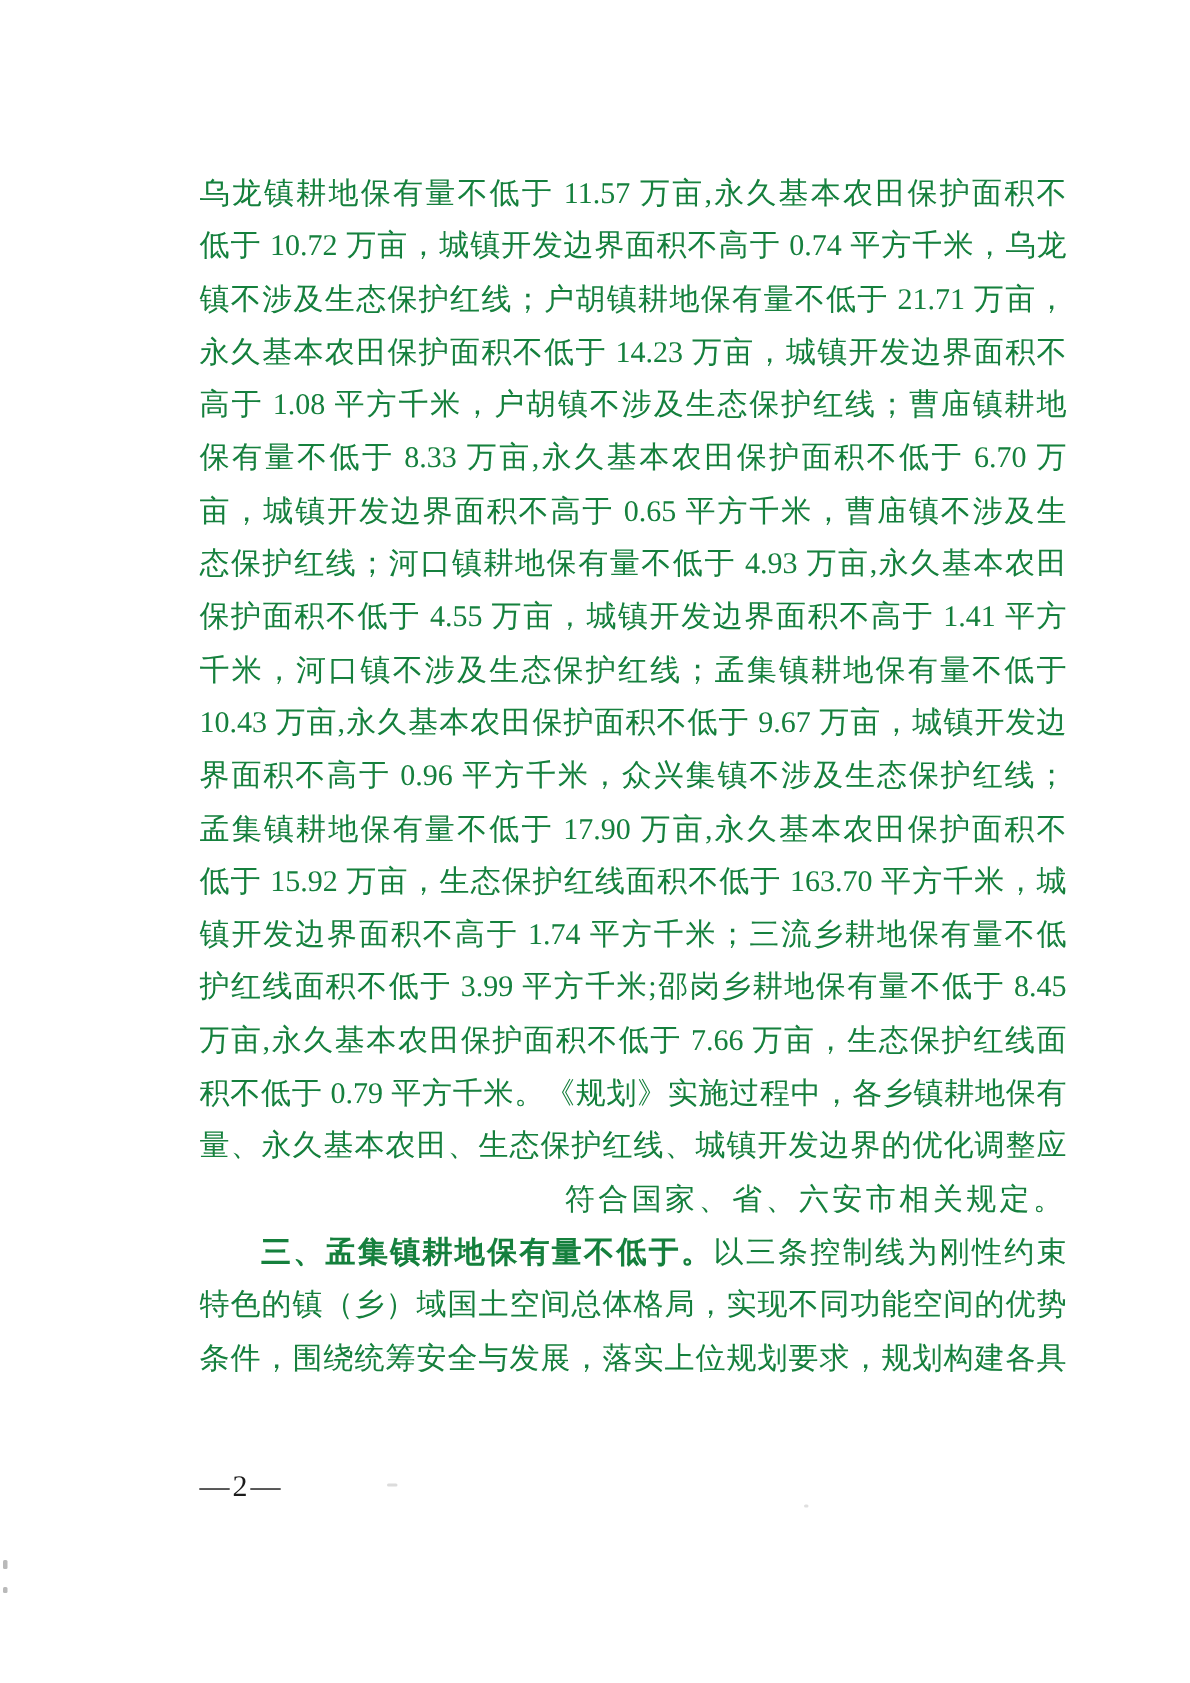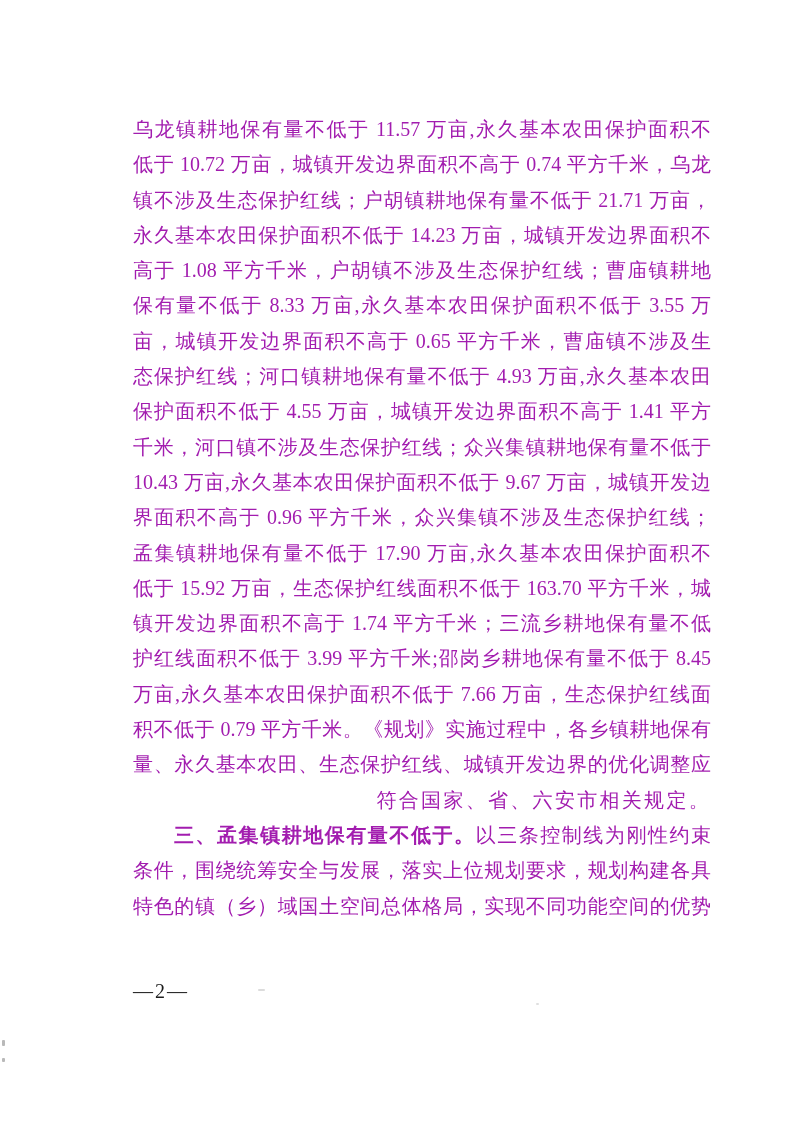--- a/index.html
+++ b/index.html
@@ -24,21 +24,21 @@
   .text-block {
     position: absolute;
     left: 133px;
     top: 112px;
     width: 578px;
   }
   .doc-line {
     height: 35.3px;
     line-height: 35.3px;
     font-size: 20px;
-    color: #a21caf;
+    color: #15803d;
     text-align: justify;
     text-align-last: justify;
     text-justify: inter-character;
     overflow: hidden;
   }
   .doc-line.plain {
     text-align: right;
     text-align-last: auto;
     letter-spacing: 2.3px;
   }
@@ -70,38 +70,38 @@
 <body>
 
 <main class="scan-page">
 
   <section class="text-block" id="doc-body">
       <div class="doc-line"><span class="seg">乌龙镇耕地保有量不低于 11.57 万亩,永久基本农田保护面积不</span></div>
       <div class="doc-line"><span class="seg">低于 10.72 万亩，城镇开发边界面积不高于 0.74 平方千米，乌龙</span></div>
       <div class="doc-line"><span class="seg">镇不涉及生态保护红线；户胡镇耕地保有量不低于 21.71 万亩，</span></div>
       <div class="doc-line"><span class="seg">永久基本农田保护面积不低于 14.23 万亩，城镇开发边界面积不</span></div>
       <div class="doc-line"><span class="seg">高于 1.08 平方千米，户胡镇不涉及生态保护红线；曹庙镇耕地</span></div>
-      <div class="doc-line"><span class="seg">保有量不低于 8.33 万亩,永久基本农田保护面积不低于 3.55 万</span></div>
+      <div class="doc-line"><span class="seg">保有量不低于 8.33 万亩,永久基本农田保护面积不低于 6.70 万</span></div>
       <div class="doc-line"><span class="seg">亩，城镇开发边界面积不高于 0.65 平方千米，曹庙镇不涉及生</span></div>
       <div class="doc-line"><span class="seg">态保护红线；河口镇耕地保有量不低于 4.93 万亩,永久基本农田</span></div>
       <div class="doc-line"><span class="seg">保护面积不低于 4.55 万亩，城镇开发边界面积不高于 1.41 平方</span></div>
-      <div class="doc-line"><span class="seg">千米，河口镇不涉及生态保护红线；众兴集镇耕地保有量不低于</span></div>
+      <div class="doc-line"><span class="seg">千米，河口镇不涉及生态保护红线；孟集镇耕地保有量不低于</span></div>
       <div class="doc-line"><span class="seg">10.43 万亩,永久基本农田保护面积不低于 9.67 万亩，城镇开发边</span></div>
       <div class="doc-line"><span class="seg">界面积不高于 0.96 平方千米，众兴集镇不涉及生态保护红线；</span></div>
       <div class="doc-line"><span class="seg">孟集镇耕地保有量不低于 17.90 万亩,永久基本农田保护面积不</span></div>
       <div class="doc-line"><span class="seg">低于 15.92 万亩，生态保护红线面积不低于 163.70 平方千米，城</span></div>
       <div class="doc-line"><span class="seg">镇开发边界面积不高于 1.74 平方千米；三流乡耕地保有量不低</span></div>
       <div class="doc-line"><span class="seg">护红线面积不低于 3.99 平方千米;邵岗乡耕地保有量不低于 8.45</span></div>
       <div class="doc-line"><span class="seg">万亩,永久基本农田保护面积不低于 7.66 万亩，生态保护红线面</span></div>
       <div class="doc-line"><span class="seg">积不低于 0.79 平方千米。《规划》实施过程中，各乡镇耕地保有</span></div>
       <div class="doc-line"><span class="seg">量、永久基本农田、生态保护红线、城镇开发边界的优化调整应</span></div>
       <div class="doc-line plain"><span class="seg">符合国家、省、六安市相关规定。</span></div>
       <div class="doc-line indent"><span class="seg bold">三、孟集镇耕地保有量不低于。</span><span class="seg">以三条控制线为刚性约束</span></div>
+      <div class="doc-line"><span class="seg">特色的镇（乡）域国土空间总体格局，实现不同功能空间的优势</span></div>
       <div class="doc-line"><span class="seg">条件，围绕统筹安全与发展，落实上位规划要求，规划构建各具</span></div>
-      <div class="doc-line"><span class="seg">特色的镇（乡）域国土空间总体格局，实现不同功能空间的优势</span></div>
     </section>
 
   <div class="page-footer">—2—</div>
 
   <span class="speck s1"></span>
   <span class="speck s2"></span>
   <span class="speck s3"></span>
   <span class="speck s4"></span>
 
 </main>

